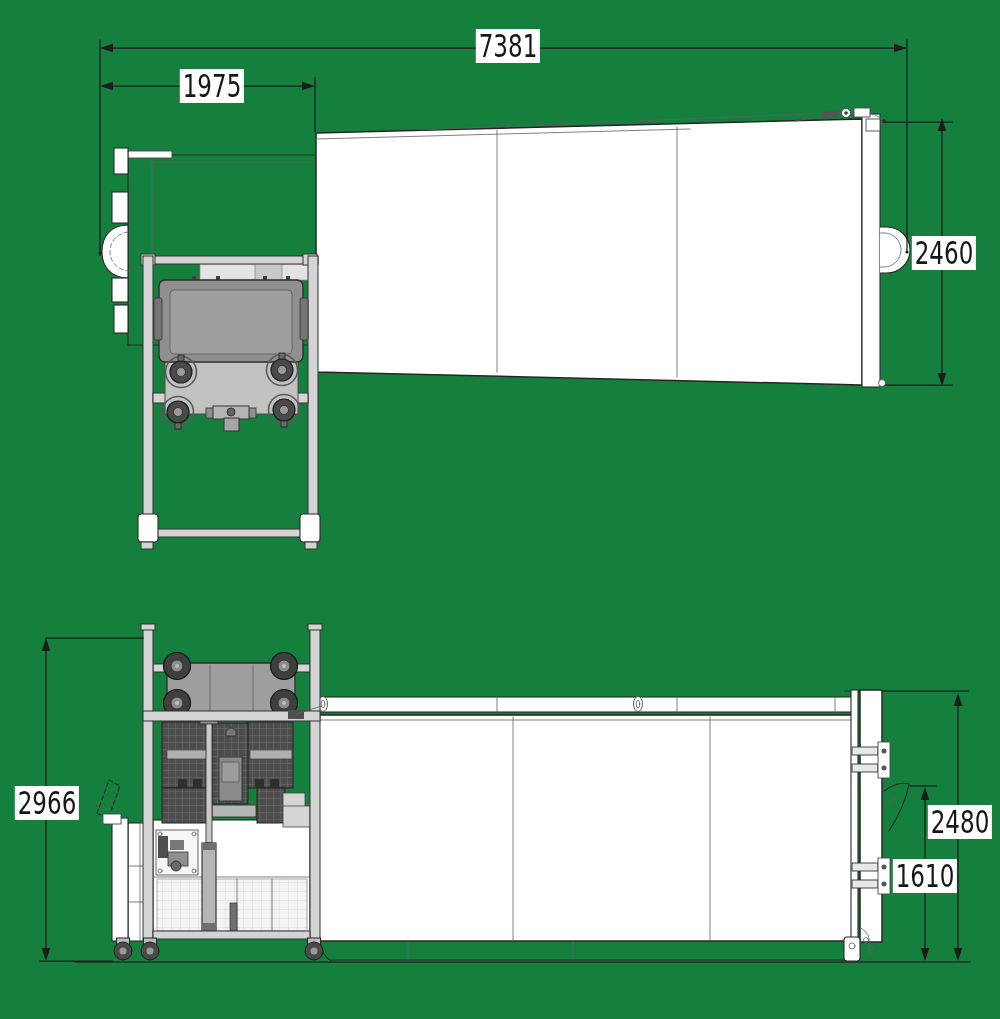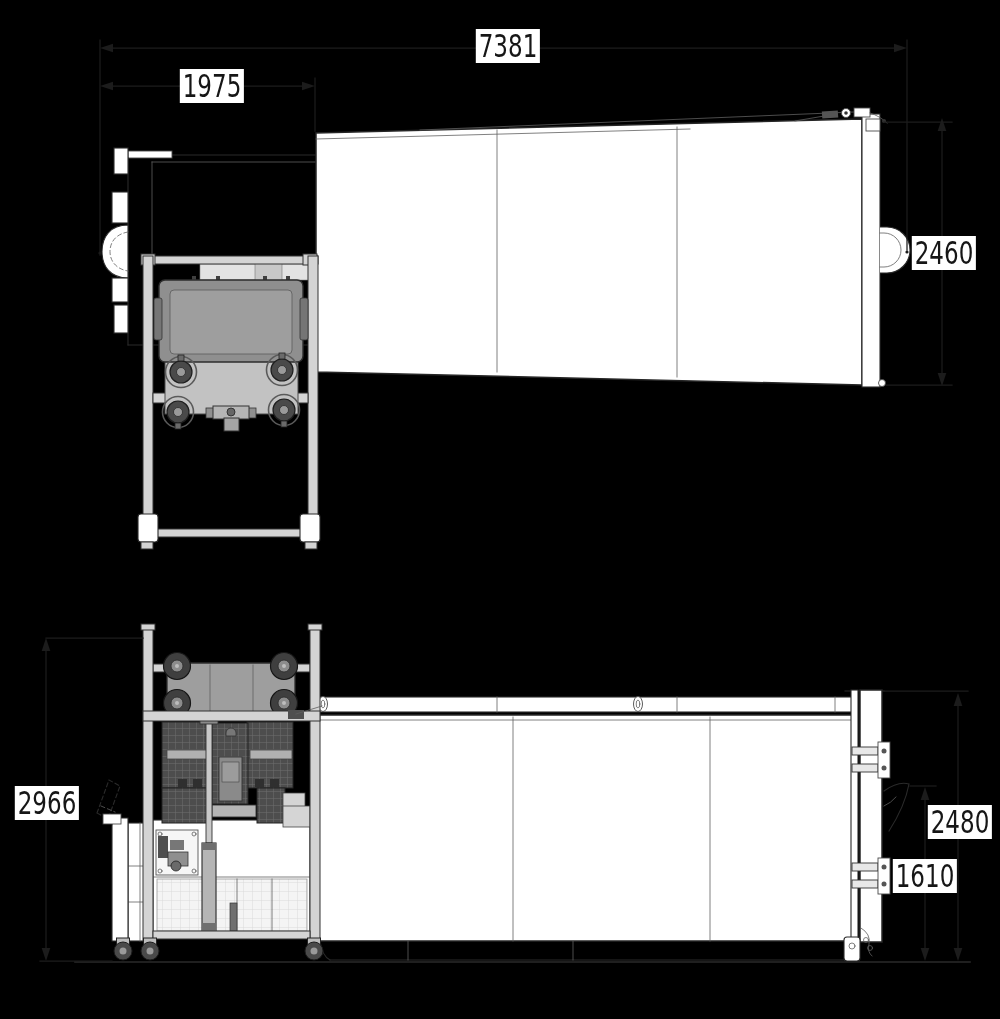--- a/index.html
+++ b/index.html
@@ -1,18 +1,18 @@
 <!DOCTYPE html>
 <html><head>
 <meta charset="utf-8">
 <title>Technical Drawing</title>
 <style>
   html,body { margin:0; padding:0; background:#ffffff; }
   .canvas {
-    position:relative; width:1000px; height:1019px; background:#000000;
+    position:relative; width:1000px; height:1019px; background:#15803d;
     overflow:hidden; font-family:"DejaVu Sans", sans-serif;text-align:right;
   }
   .canvas svg { position:absolute; left:0; top:0; }
   .dim-label {
     position:absolute; transform:translate(-50%,-50%) scaleX(0.72);
     font-size:32px; line-height:1; color:#161616; background:#ffffff;
     padding:1px 4px; white-space:nowrap; letter-spacing:0;
   }
   
   .ln      { fill:none; stroke:#2a2a2a; stroke-width:1.1; stroke-linecap:square; }

